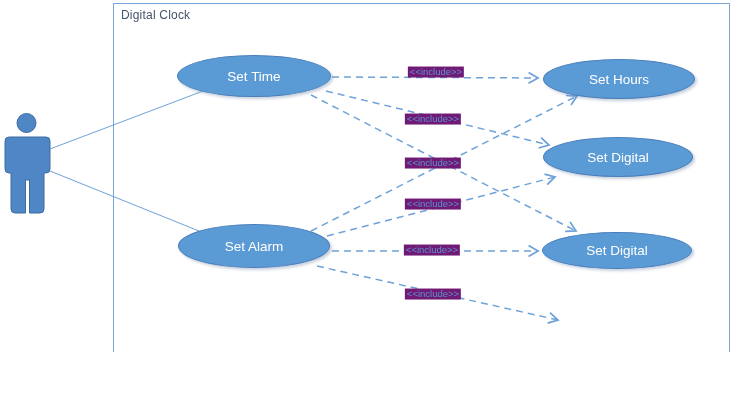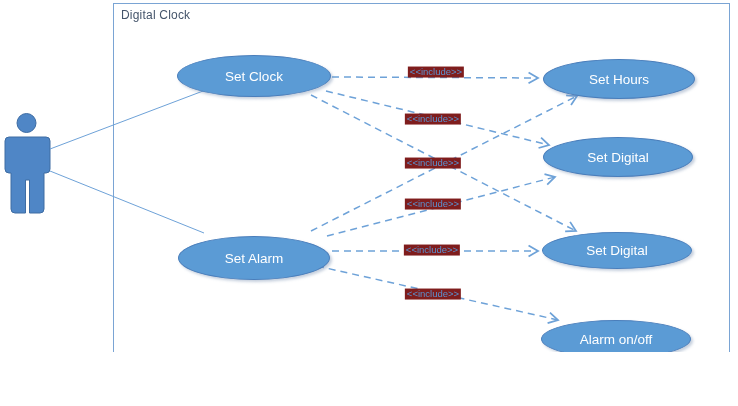--- a/index.html
+++ b/index.html
@@ -18,28 +18,28 @@
   }
   .connector-layer{position:absolute;left:0;top:0;z-index:1;}
   .ellipse{
     position:absolute;z-index:2;border-radius:50%;
     background:#5b9bd5;border:1px solid #4a7ebb;box-sizing:border-box;
     display:flex;align-items:center;justify-content:center;
     box-shadow:2px 2px 3px rgba(110,135,170,.40);
   }
   .ellipse span{color:#ffffff;font-size:13.5px;white-space:nowrap;}
   .uc-set-time   {left:177px;top:55px; width:154px;height:42px;}
-  .uc-set-alarm  {left:178px;top:236px;width:152px;height:44px;}
+  .uc-set-alarm  {left:178px;top:224px;width:152px;height:44px;}
   .uc-set-hours  {left:543px;top:59px; width:152px;height:40px;}
   .uc-set-minutes{left:543px;top:137px;width:150px;height:40px;}
   .uc-set-seconds{left:542px;top:232px;width:150px;height:37px;}
   .uc-alarm-onoff{left:541px;top:320px;width:150px;height:38px;}
   .inc-label{
     position:absolute;z-index:3;transform:translate(-50%,-50%);
-    background:#7f1d1d;padding:0 2px;font-size:9.5px;color:#5c92cf;
+    background:#701a75;padding:0 2px;font-size:9.5px;color:#5c92cf;
     white-space:nowrap;line-height:1.15;
   }
   .inc-1{left:436px;top:72px;}
   .inc-2{left:433px;top:119px;}
   .inc-3{left:433px;top:163px;}
   .inc-4{left:433px;top:204px;}
   .inc-5{left:432px;top:250px;}
   .inc-6{left:433px;top:294px;}
 </style>
 </head>
@@ -72,37 +72,34 @@
       <path d="M326,91 L549,145" marker-end="url(#arrow)"></path>
       <path d="M311,95 L576,231" marker-end="url(#arrow)"></path>
       <path d="M311,231 L577,96" marker-end="url(#arrow)"></path>
       <path d="M327,236 L555,177" marker-end="url(#arrow)"></path>
       <path d="M332,251 L538,251" marker-end="url(#arrow)"></path>
       <path d="M317,266 L558,320" marker-end="url(#arrow)"></path>
     </g>
   </svg>
 
   <div class="ellipse uc-set-time">
-    <span>Set Clock</span>
+    <span>Set Time</span>
   </div>
   <div class="ellipse uc-set-alarm">
     <span>Set Alarm</span>
   </div>
   <div class="ellipse uc-set-hours">
     <span>Set Hours</span>
   </div>
   <div class="ellipse uc-set-minutes">
     <span>Set Digital</span>
   </div>
   <div class="ellipse uc-set-seconds">
     <span>Set Digital</span>
   </div>
-  <div class="ellipse uc-alarm-onoff">
-    <span>Alarm on/off</span>
-  </div>
 
   <span class="inc-label inc-1">&lt;&lt;include&gt;&gt;</span>
   <span class="inc-label inc-2">&lt;&lt;include&gt;&gt;</span>
   <span class="inc-label inc-3">&lt;&lt;include&gt;&gt;</span>
   <span class="inc-label inc-4">&lt;&lt;include&gt;&gt;</span>
   <span class="inc-label inc-5">&lt;&lt;include&gt;&gt;</span>
   <span class="inc-label inc-6">&lt;&lt;include&gt;&gt;</span>
 
 </div>
 

